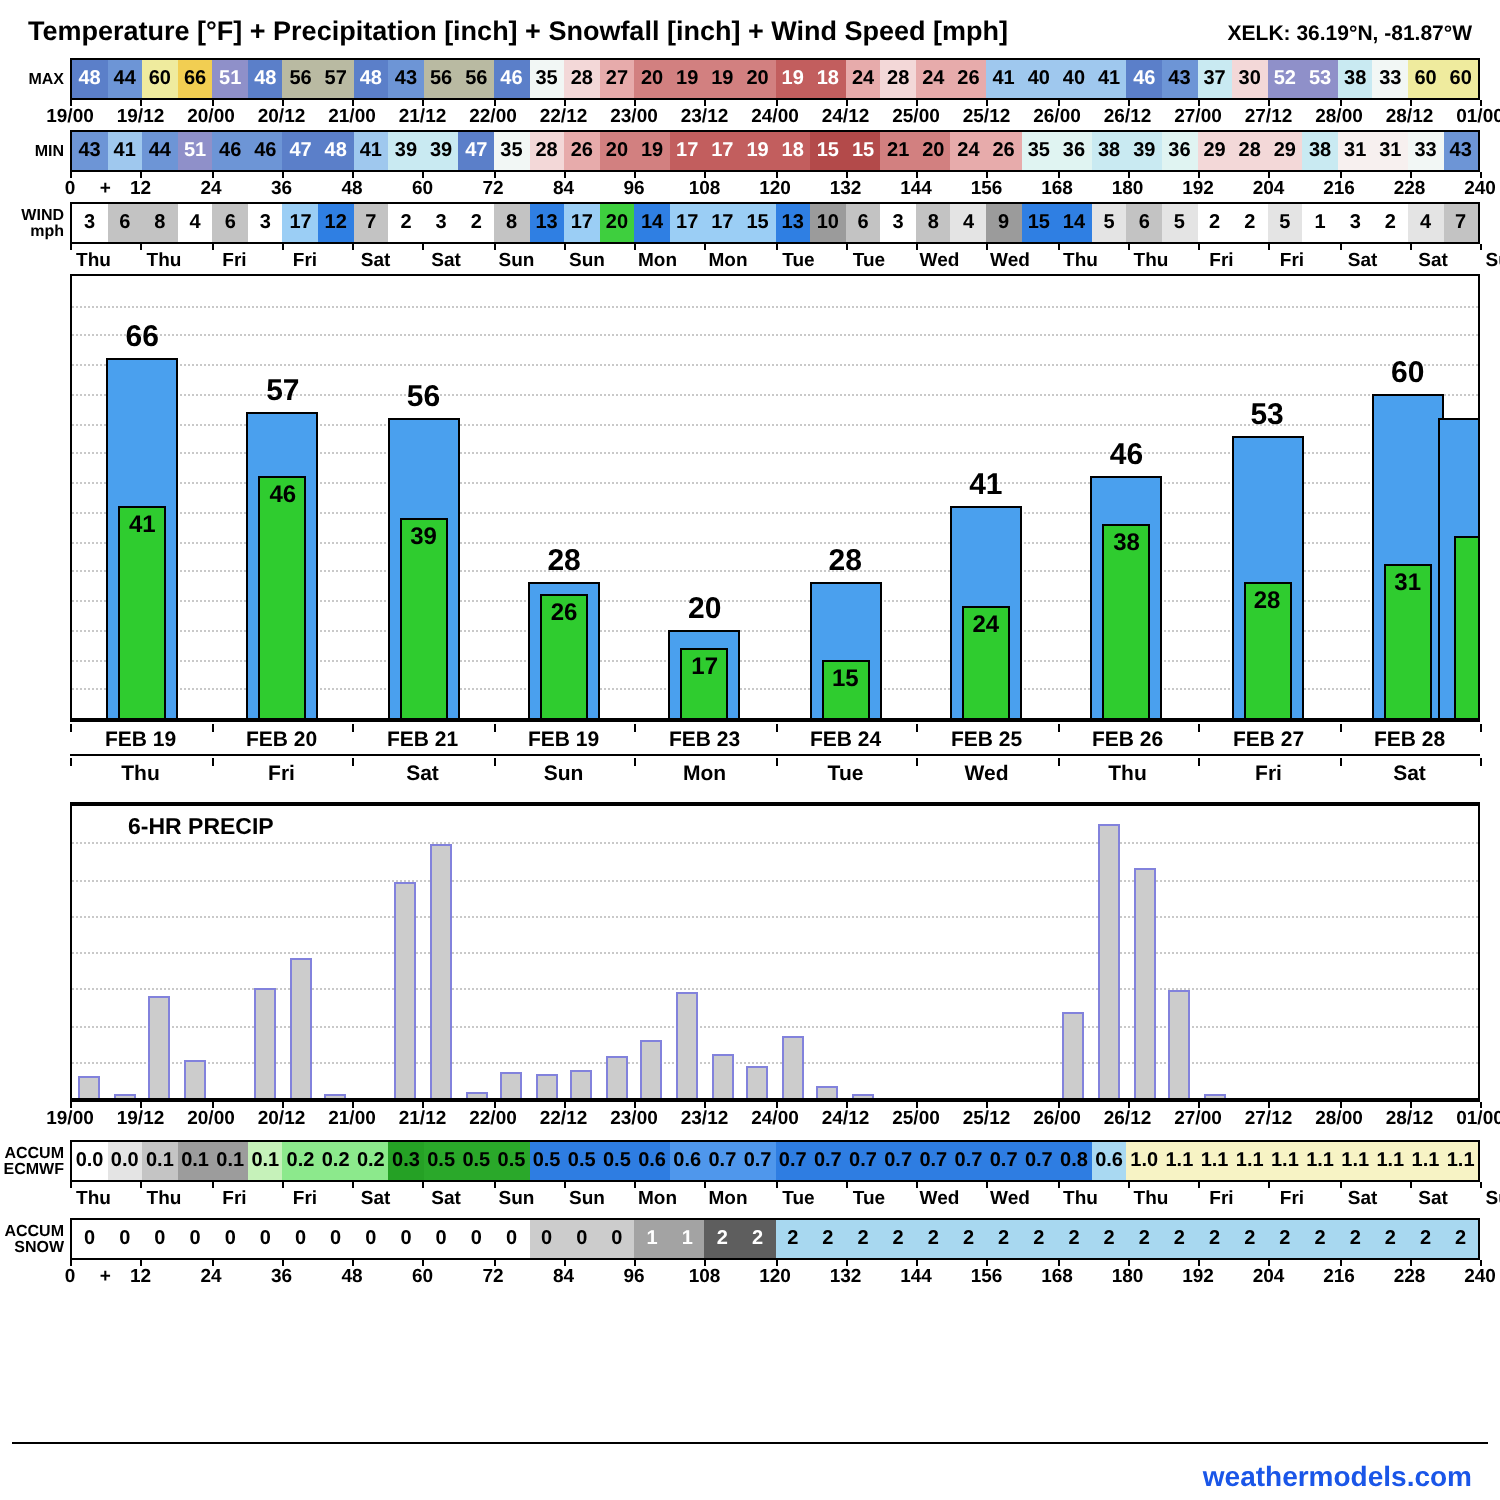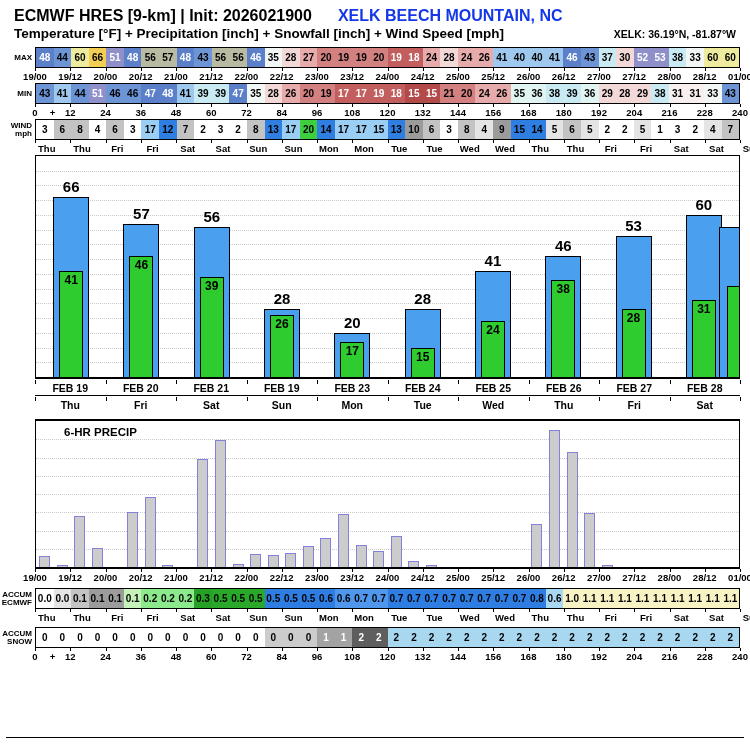--- a/index.html
+++ b/index.html
@@ -55,23 +55,20 @@
             display: flex; align-items: baseline; }
   .footer .ftext { font-size: 10.5px; padding-left: 48px; }
   .footer .brand { margin-left: auto; font-size: 14px; font-weight: bold; color: #1a56e8; text-decoration: none; padding-right: 8px; }
 </style>
 </head>
 <body>
 
 <div class="page">
 
   <div class="hdr">
-    <div class="hdr-line1">
-      <span>ECMWF HRES [9-km] | Init: 2026021900</span><span class="station">XELK BEECH MOUNTAIN, NC</span>
-    </div>
     <div class="hdr-line2">
       <span class="subtitle">Temperature [°F] + Precipitation [inch] + Snowfall [inch] + Wind Speed [mph]</span>
       <span class="coords">XELK: 36.19°N, -81.87°W</span>
     </div>
   </div>
 
   <div class="strips">
     <div class="striprow">
       <div class="rowlabel">
           <span>MAX</span>
@@ -758,15 +755,16 @@
         <span class="tlabel" style="left: 75%;">180</span>
         <span class="tlabel" style="left: 80%;">192</span>
         <span class="tlabel" style="left: 85%;">204</span>
         <span class="tlabel" style="left: 90%;">216</span>
         <span class="tlabel" style="left: 95%;">228</span>
         <span class="tlabel" style="left: 100%;">240</span>
       </div>
   </div>
 
   <div class="footer">
+    <a class="brand" href="#">weathermodels.com</a>
   </div>
 
 </div>
 
 </body></html>

